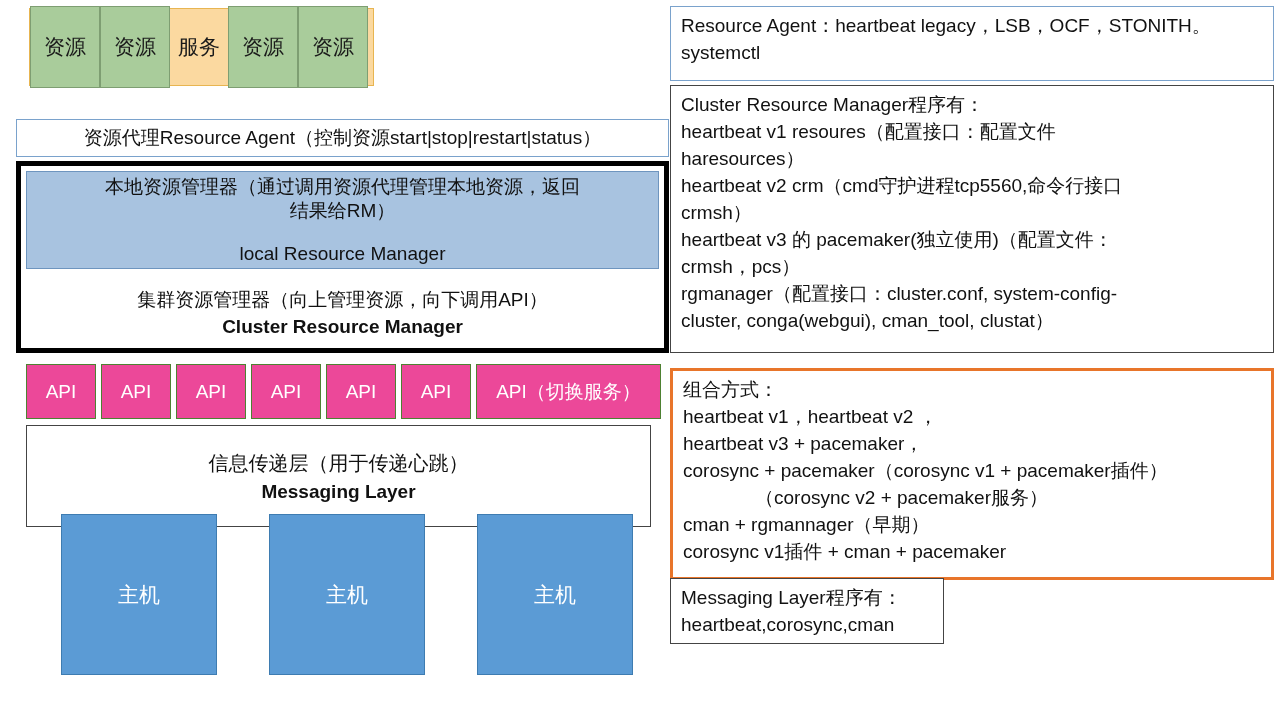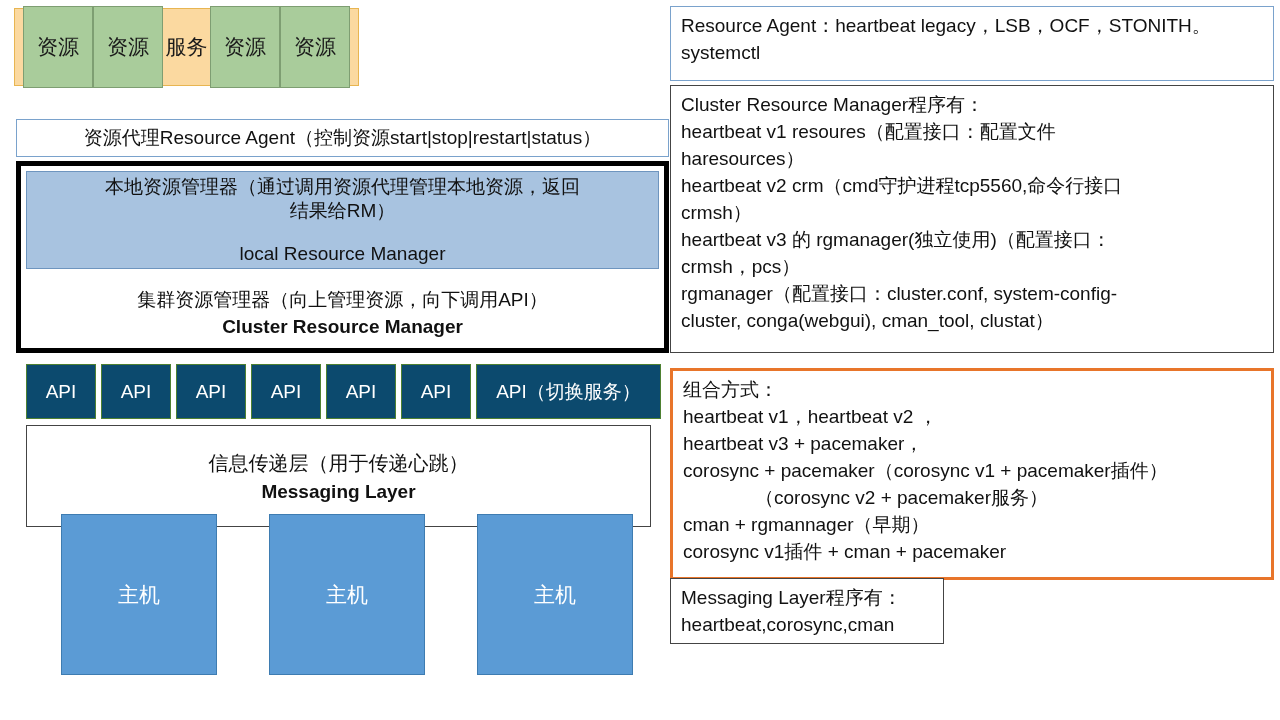--- a/index.html
+++ b/index.html
@@ -18,30 +18,30 @@
     position: relative;
     width: 1280px;
     height: 720px;
   }
 
   
 
   
   .service-container {
     position: absolute;
-    left: 14px;
+    left: 29px;
     top: 8px;
     width: 345px;
     height: 78px;
     background: #FBD9A0;
     border: 1px solid #E8B551;
     box-sizing: border-box;
     display: flex;
     align-items: center;
-    padding: 0 8px;
+    padding: 0 0;
   }
   .res-group {
     display: flex;
     height: 82px;
   }
   .resource-box {
     width: 70px;
     background: #A9CC9B;
     border: 1px solid #7E9E72;
     box-sizing: border-box;
@@ -131,21 +131,21 @@
     left: 26px;
     top: 364px;
     width: 644px;
     height: 55px;
     display: flex;
     gap: 5px;
   }
   .api-box {
     width: 70px;
     height: 55px;
-    background: #0c4a6e;
+    background: #ec4899;
     border: 1px solid #4E8132;
     box-sizing: border-box;
     display: flex;
     align-items: center;
     justify-content: center;
     color: #ffffff;
     font-size: 19px;
   }
   .api-box.wide { width: 185px; }
 
@@ -293,21 +293,21 @@
     <p>Resource Agent：heartbeat legacy，LSB，OCF，STONITH。</p>
     <p>systemctl</p>
   </div>
 
   <div class="panel panel-crm">
     <p>Cluster Resource Manager程序有：</p>
     <p>heartbeat v1 resoures（配置接口：配置文件</p>
     <p>haresources）</p>
     <p>heartbeat v2 crm（cmd守护进程tcp5560,命令行接口</p>
     <p>crmsh）</p>
-    <p>heartbeat v3 的 rgmanager(独立使用)（配置接口：</p>
+    <p>heartbeat v3 的 pacemaker(独立使用)（配置文件：</p>
     <p>crmsh，pcs）</p>
     <p>rgmanager（配置接口：cluster.conf, system-config-</p>
     <p>cluster, conga(webgui), cman_tool, clustat）</p>
   </div>
 
   <div class="panel panel-combo">
     <p>组合方式：</p>
     <p>heartbeat v1，heartbeat v2 ，</p>
     <p>heartbeat v3 + pacemaker，</p>
     <p>corosync + pacemaker（corosync v1 + pacemaker插件）</p>

